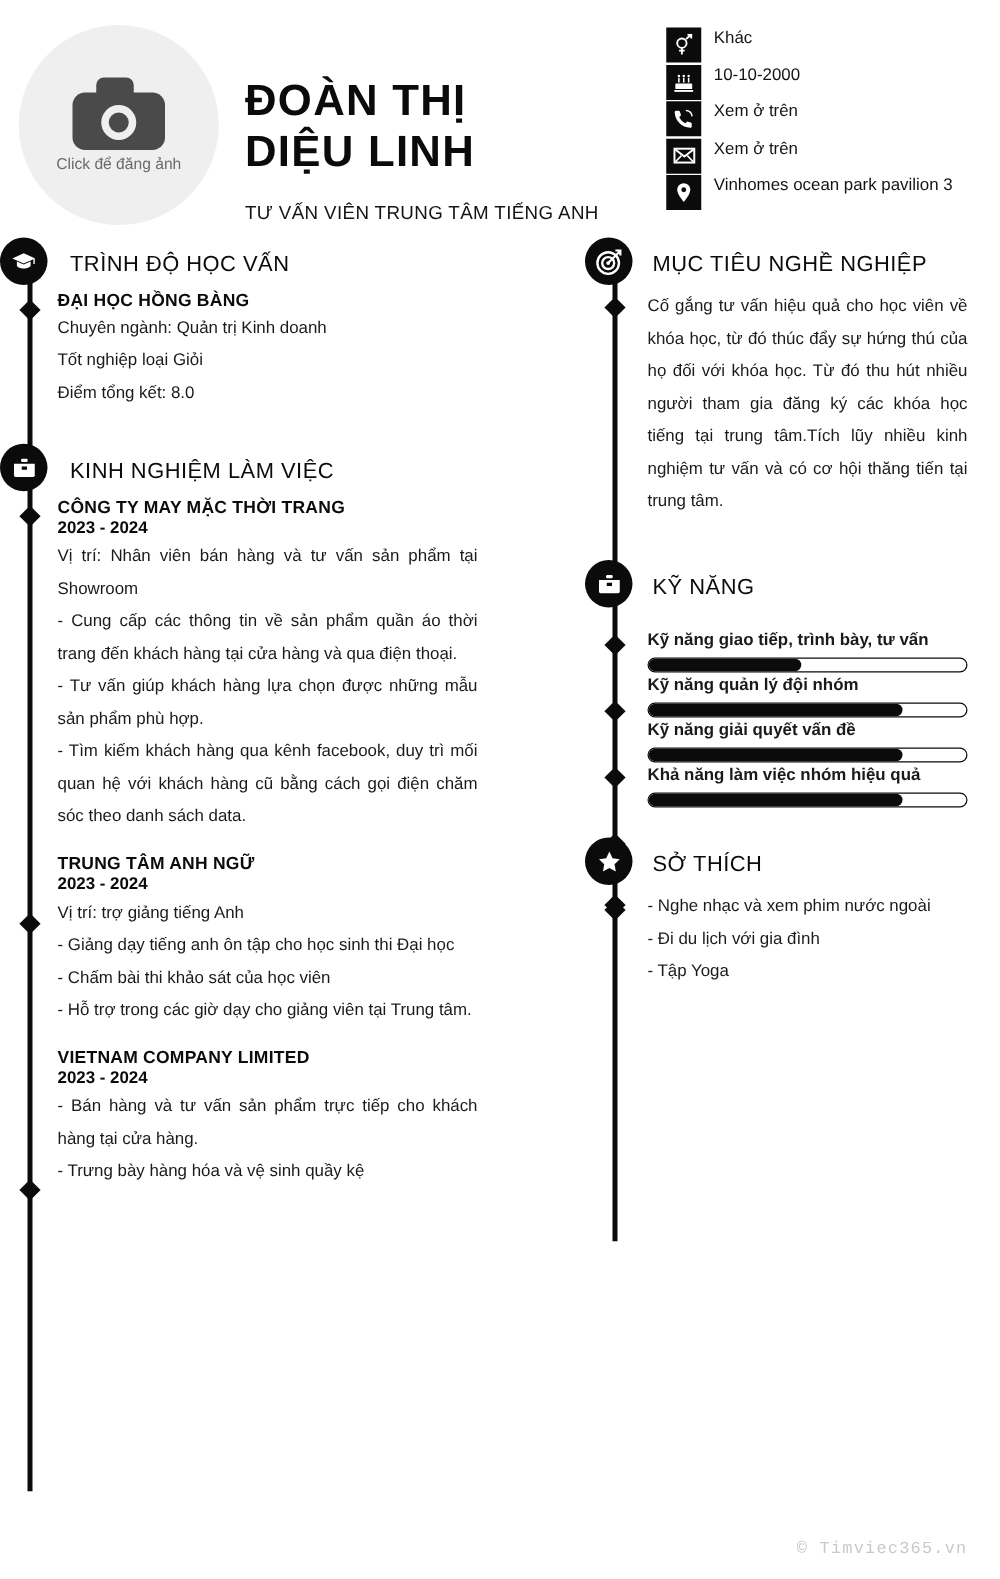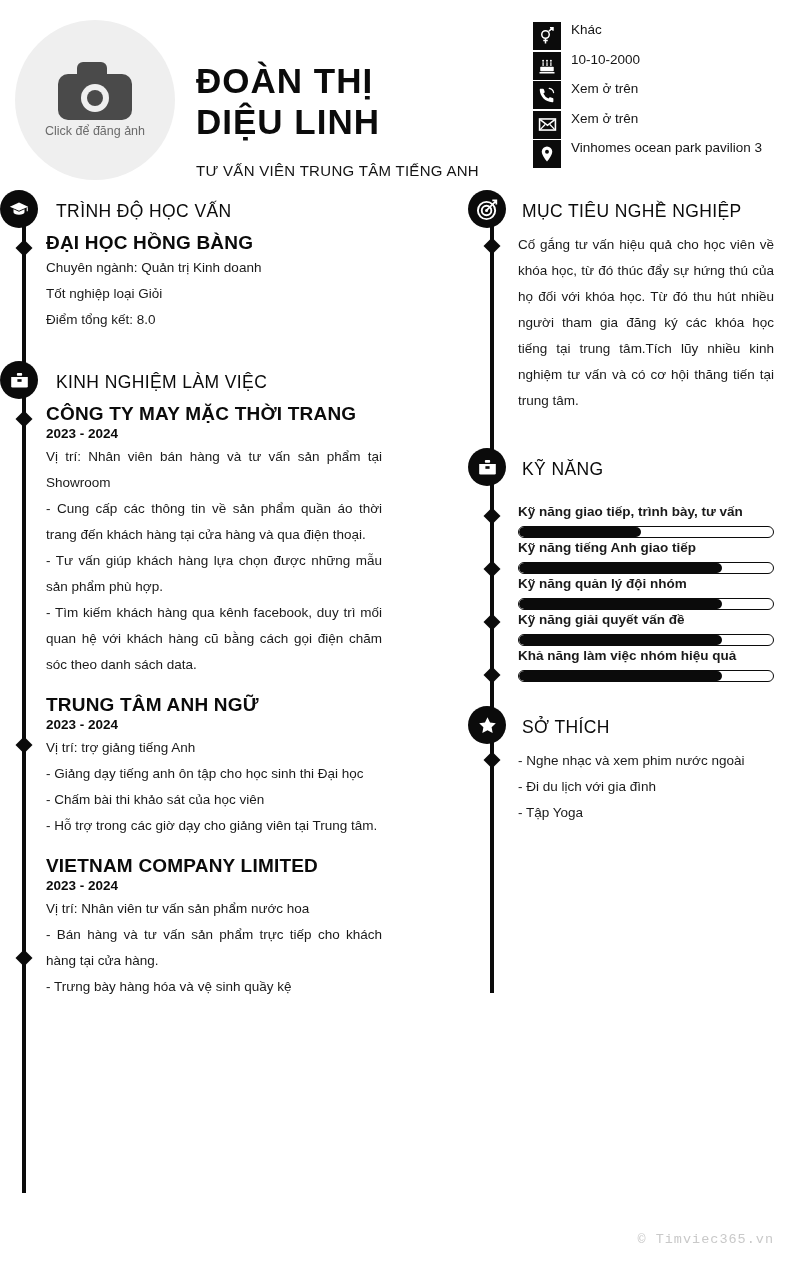--- a/index.html
+++ b/index.html
@@ -84,21 +84,21 @@
   }
   .diamond {
     position: absolute; left: 18px; width: 12px; height: 12px;
     background: #0b0b0b; transform: rotate(45deg);
   }
   .diamond-r { left: 20px; }
 
   .sec-body { margin-left: 46px; padding-right: 18px; }
   .col-right .sec-body { margin-left: 52px; padding-right: 26px; }
 
-  .org { font-size: 19px; font-weight: bold; color: #0b0b0b; letter-spacing: .2px; margin-bottom: 1px; }
+  .org { font-size: 14px; font-weight: bold; color: #0b0b0b; letter-spacing: .2px; margin-bottom: 1px; }
   .period { font-size: 13.5px; font-weight: bold; color: #0b0b0b; margin-bottom: 3px; }
   .line { font-size: 13.5px; line-height: 26px; color: #1a1a1a; }
   .line.just { text-align: justify; }
   .para { font-size: 13.5px; line-height: 26px; color: #1a1a1a; text-align: justify; }
   .entry { margin-bottom: 16px; }
 
   
   .skill { margin-bottom: 2px; font-weight: bold; }
   .skill-name { font-size: 13.5px; color: #1a1a1a; margin-bottom: 7px; }
   .bar-outer {
@@ -254,21 +254,20 @@
           <div class="period">2023 - 2024</div>
           <div class="line">Vị trí: trợ giảng tiếng Anh</div>
           <div class="para">- Giảng dạy tiếng anh ôn tập cho học sinh thi Đại học</div>
           <div class="para">- Chấm bài thi khảo sát của học viên</div>
           <div class="para">- Hỗ trợ trong các giờ dạy cho giảng viên tại Trung tâm.</div>
         </div>
 
         <div class="entry">
           <div class="org">VIETNAM COMPANY LIMITED</div>
           <div class="period">2023 - 2024</div>
-          <div class="line">Vị trí: Nhân viên tư vấn sản phẩm nước hoa</div>
           <div class="para">- Bán hàng và tư vấn sản phẩm trực tiếp cho khách hàng tại cửa hàng.</div>
           <div class="para">- Trưng bày hàng hóa và vệ sinh quầy kệ</div>
         </div>
 
       </div>
     </div>
   </div>
 
   <div class="col-right">
     <div class="rail rail-right"></div>
@@ -311,26 +310,20 @@
 
       <div class="sec-body" style="margin-top:14px">
 
         <div class="skill">
           <div class="skill-name">Kỹ năng giao tiếp, trình bày, tư vấn</div>
           <div class="bar-outer">
             <div class="bar-fill" style="width: 48%;"></div>
           </div>
         </div>
 
-        <div class="skill">
-          <div class="skill-name">Kỹ năng tiếng Anh giao tiếp</div>
-          <div class="bar-outer">
-            <div class="bar-fill" style="width: 80%;"></div>
-          </div>
-        </div>
 
         <div class="skill">
           <div class="skill-name">Kỹ năng quản lý đội nhóm</div>
           <div class="bar-outer">
             <div class="bar-fill" style="width: 80%;"></div>
           </div>
         </div>
 
         <div class="skill">
           <div class="skill-name">Kỹ năng giải quyết vấn đề</div>

